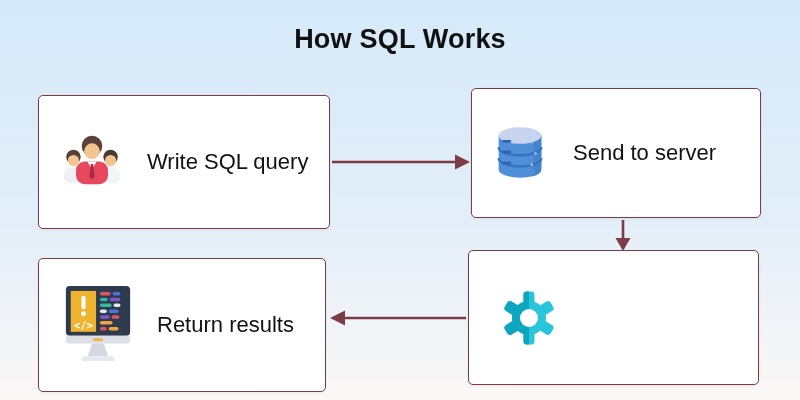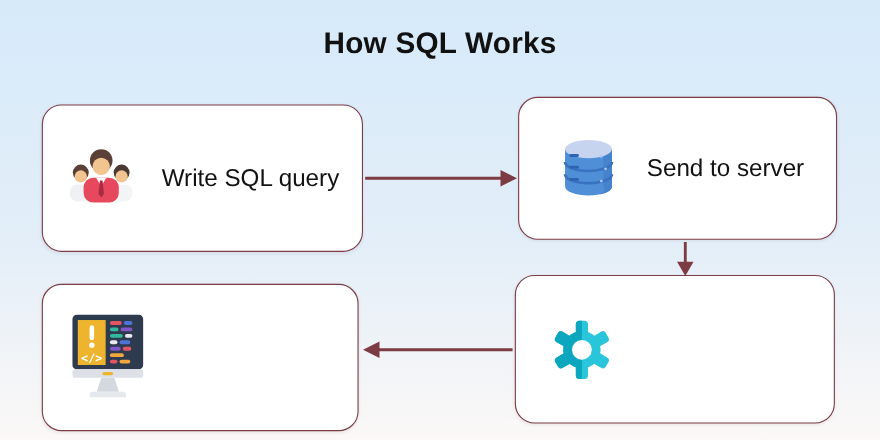--- a/index.html
+++ b/index.html
@@ -11,28 +11,28 @@
     position:relative;width:800px;height:400px;
     background:linear-gradient(to bottom,#d6eafa 0%,#e3eef8 55%,#fbf8f7 100%);
   }
   .title{
     position:absolute;top:24px;left:0;width:800px;
     text-align:center;font-size:27px;font-weight:bold;color:#111;
     letter-spacing:.2px;
   }
   .step-box{
     position:absolute;box-sizing:border-box;
-    background:#fff;border:1.6px solid #7d3b44;border-radius:18px;
+    background:#fff;border:1.6px solid #7d3b44;border-radius:5px;
     display:flex;align-items:center;
     box-shadow:0 1px 3px rgba(60,40,50,.08);
   }
   .step-box .icon-wrap{flex:0 0 auto;display:flex;align-items:center;justify-content:center;}
   .step-box .label{font-size:22px;color:#121212;margin-left:22px;white-space:nowrap;}
   #box-write {left:38px; top:95px; width:292px;height:134px;padding-left:20px;}
-  #box-send  {left:471px;top:88px; width:290px;height:130px;padding-left:32px;}
+  #box-send  {left:471px;top:88px; width:290px;height:130px;padding-left:17px;}
   #box-exec  {left:468px;top:250px;width:291px;height:135px;padding-left:28px;}
   #box-return{left:38px; top:258px;width:288px;height:134px;padding-left:22px;}
   .arrows{position:absolute;left:0;top:0;width:800px;height:400px;pointer-events:none;}
 </style>
 </head>
 <body>
 
 <div class="canvas">
 
   <div class="title">How SQL Works</div>
@@ -139,20 +139,21 @@
           <rect x="49" y="44" width="10" height="3.6" rx="1.8" fill="#f2a73d"></rect>
         </g>
 
         <rect x="5" y="53" width="66" height="8" rx="2.5" fill="#dde1e7"></rect>
         <rect x="33" y="55.5" width="10" height="3" rx="1.5" fill="#efb42e"></rect>
 
         <path d="M32 61 L44 61 L48.5 74 L27.5 74 Z" fill="#d4d9df"></path>
         <path d="M24 74 L52 74 Q55 74 55 77 L55 79 L21 79 L21 77 Q21 74 24 74 Z" fill="#e5e8ec"></path>
       </svg>
     </span>
+    <span class="label">Return results</span>
   </div>
 
   <svg class="arrows" viewBox="0 0 800 400">
     <g>
       <line x1="332" y1="162" x2="457" y2="162" stroke-width="2.6" stroke="#7d3b44"></line>
       <polygon points="455,154.5 455,169.5 470,162" fill="#7d3b44"></polygon>
     </g>
     <g>
       <line x1="623" y1="220" x2="623" y2="240" stroke-width="2.6" stroke="#7d3b44"></line>
       <polygon points="615.5,238 630.5,238 623,251" fill="#7d3b44"></polygon>

